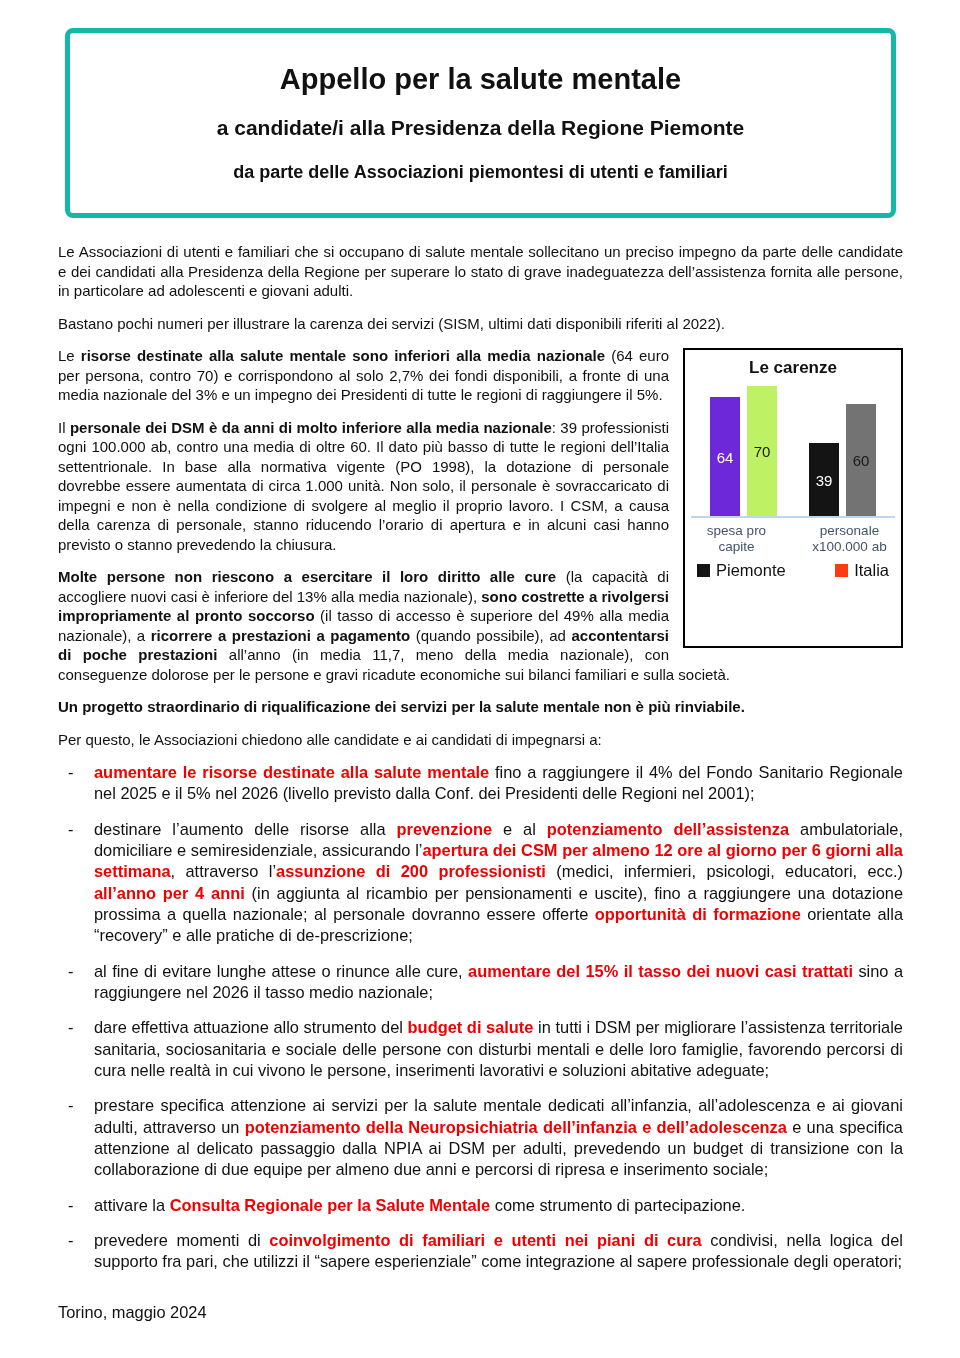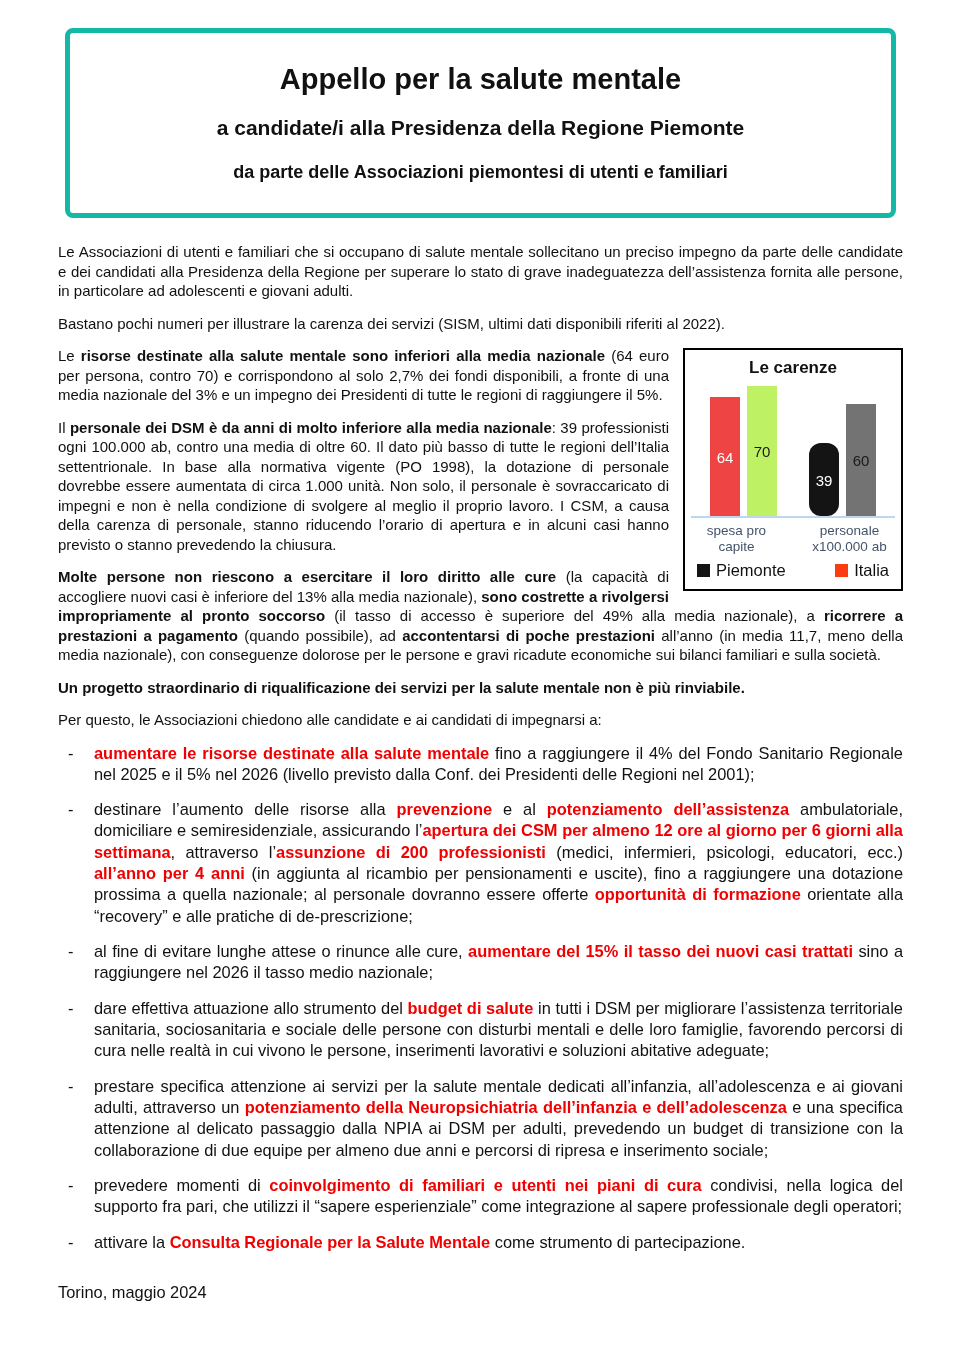--- a/index.html
+++ b/index.html
@@ -12,21 +12,21 @@
                 text-align:center; padding:22px 12px 26px; }
   .header-box h1 { font-size:29px; margin:8px 0 0; }
   .header-box h2 { font-size:21px; margin:20px 0 0; }
   .header-box h3 { font-size:18px; margin:22px 0 4px; }
 
   
   .para { font-size:15px; line-height:1.3; text-align:justify; margin:0 0 13px; }
   .para .b { font-weight:bold; }
 
   
-  .chart-box { float:right; width:220px; height:243px; border:2px solid #000; background:#fff;
+  .chart-box { float:right; width:220px; height:300px; border:2px solid #000; background:#fff;
                margin:2px 0 8px 14px; padding:8px 6px 4px; }
   .chart-title { text-align:center; font-weight:bold; font-size:17px; margin-bottom:8px; }
   .plot { height:132px; display:flex; justify-content:center; gap:32px; align-items:flex-end;
           border-bottom:2px solid #bdd7ee; padding:0 2px; }
   .group { display:flex; gap:7px; align-items:flex-end; }
   .bar { width:30px; position:relative; }
   .bar span { position:absolute; top:50%; transform:translateY(-50%); width:100%;
               text-align:center; font-size:15px; }
   .cats { display:flex; justify-content:center; gap:22px; margin-top:5px; }
   .cat { width:92px; text-align:center; font-size:13.5px; color:#44546a; line-height:1.15; }
@@ -57,29 +57,29 @@
 
   <div id="intro">
       <p class="para"><span>Le Associazioni di utenti e familiari che si occupano di salute mentale sollecitano un preciso impegno da parte delle candidate e dei candidati alla Presidenza della Regione per superare lo stato di grave inadeguatezza dell’assistenza fornita alle persone, in particolare ad adolescenti e giovani adulti.</span></p>
       <p class="para"><span>Bastano pochi numeri per illustrare la carenza dei servizi (SISM, ultimi dati disponibili riferiti al 2022).</span></p>
     </div>
 
   <div class="chart-box">
     <div class="chart-title">Le carenze</div>
     <div class="plot" id="plot">
         <div class="group">
-          <div class="bar" style="height: 119px; background: #ef4444;">
+          <div class="bar" style="height: 119px; background: #6d28d9;">
             <span style="color: rgb(255, 255, 255);">64</span>
           </div>
           <div class="bar" style="height: 130px; background: #bef264;">
             <span style="color: rgb(26, 26, 26);">70</span>
           </div>
         </div>
         <div class="group">
-          <div class="bar" style="height: 73px; background: rgb(20, 20, 20); border-radius: 12px;">
+          <div class="bar" style="height: 73px; background: rgb(20, 20, 20);">
             <span style="color: rgb(255, 255, 255);">39</span>
           </div>
           <div class="bar" style="height: 112px; background: #737373;">
             <span style="color: rgb(26, 26, 26);">60</span>
           </div>
         </div>
       </div>
     <div class="cats" id="cats">
         <div class="cat" style="color: rgb(68, 84, 106);">spesa pro capite</div>
         <div class="cat" style="color: rgb(68, 84, 106);">personale x100.000 ab</div>
@@ -103,19 +103,19 @@
       <p class="para"><span class="b">Un progetto straordinario di riqualificazione dei servizi per la salute mentale non è più rinviabile.</span></p>
       <p class="para"><span>Per questo, le Associazioni chiedono alle candidate e ai candidati di impegnarsi a:</span></p>
     </div>
 
   <ul class="bullets" id="bullets">
       <li><span class="r">aumentare le risorse destinate alla salute mentale</span><span> fino a raggiungere il 4% del Fondo Sanitario Regionale nel 2025 e il 5% nel 2026 (livello previsto dalla Conf. dei Presidenti delle Regioni nel 2001);</span></li>
       <li><span>destinare l’aumento delle risorse alla </span><span class="r">prevenzione</span><span> e al </span><span class="r">potenziamento dell’assistenza</span><span> ambulatoriale, domiciliare e semiresidenziale, assicurando l’</span><span class="r">apertura dei CSM per almeno 12 ore al giorno per 6 giorni alla settimana</span><span>, attraverso l’</span><span class="r">assunzione di 200 professionisti</span><span> (medici, infermieri, psicologi, educatori, ecc.) </span><span class="r">all’anno per 4 anni</span><span> (in aggiunta al ricambio per pensionamenti e uscite), fino a raggiungere una dotazione prossima a quella nazionale; al personale dovranno essere offerte </span><span class="r">opportunità di formazione</span><span> orientate alla “recovery” e alle pratiche di de-prescrizione;</span></li>
       <li><span>al fine di evitare lunghe attese o rinunce alle cure, </span><span class="r">aumentare del 15% il tasso dei nuovi casi trattati</span><span> sino a raggiungere nel 2026 il tasso medio nazionale;</span></li>
       <li><span>dare effettiva attuazione allo strumento del </span><span class="r">budget di salute</span><span> in tutti i DSM per migliorare l’assistenza territoriale sanitaria, sociosanitaria e sociale delle persone con disturbi mentali e delle loro famiglie, favorendo percorsi di cura nelle realtà in cui vivono le persone, inserimenti lavorativi e soluzioni abitative adeguate;</span></li>
       <li><span>prestare specifica attenzione ai servizi per la salute mentale dedicati all’infanzia, all’adolescenza e ai giovani adulti, attraverso un </span><span class="r">potenziamento della Neuropsichiatria dell’infanzia e dell’adolescenza</span><span> e una specifica attenzione al delicato passaggio dalla NPIA ai DSM per adulti, prevedendo un budget di transizione con la collaborazione di due equipe per almeno due anni e percorsi di ripresa e inserimento sociale;</span></li>
+      <li><span>attivare la </span><span class="r">Consulta Regionale per la Salute Mentale</span><span> come strumento di partecipazione.</span></li>
       <li><span>prevedere momenti di </span><span class="r">coinvolgimento di familiari e utenti nei piani di cura</span><span> condivisi, nella logica del supporto fra pari, che utilizzi il “sapere esperienziale” come integrazione al sapere professionale degli operatori;</span></li>
-      <li><span>attivare la </span><span class="r">Consulta Regionale per la Salute Mentale</span><span> come strumento di partecipazione.</span></li>
     </ul>
 
   <p class="closing">Torino, maggio 2024</p>
 
 </div>
 
 </body></html>

